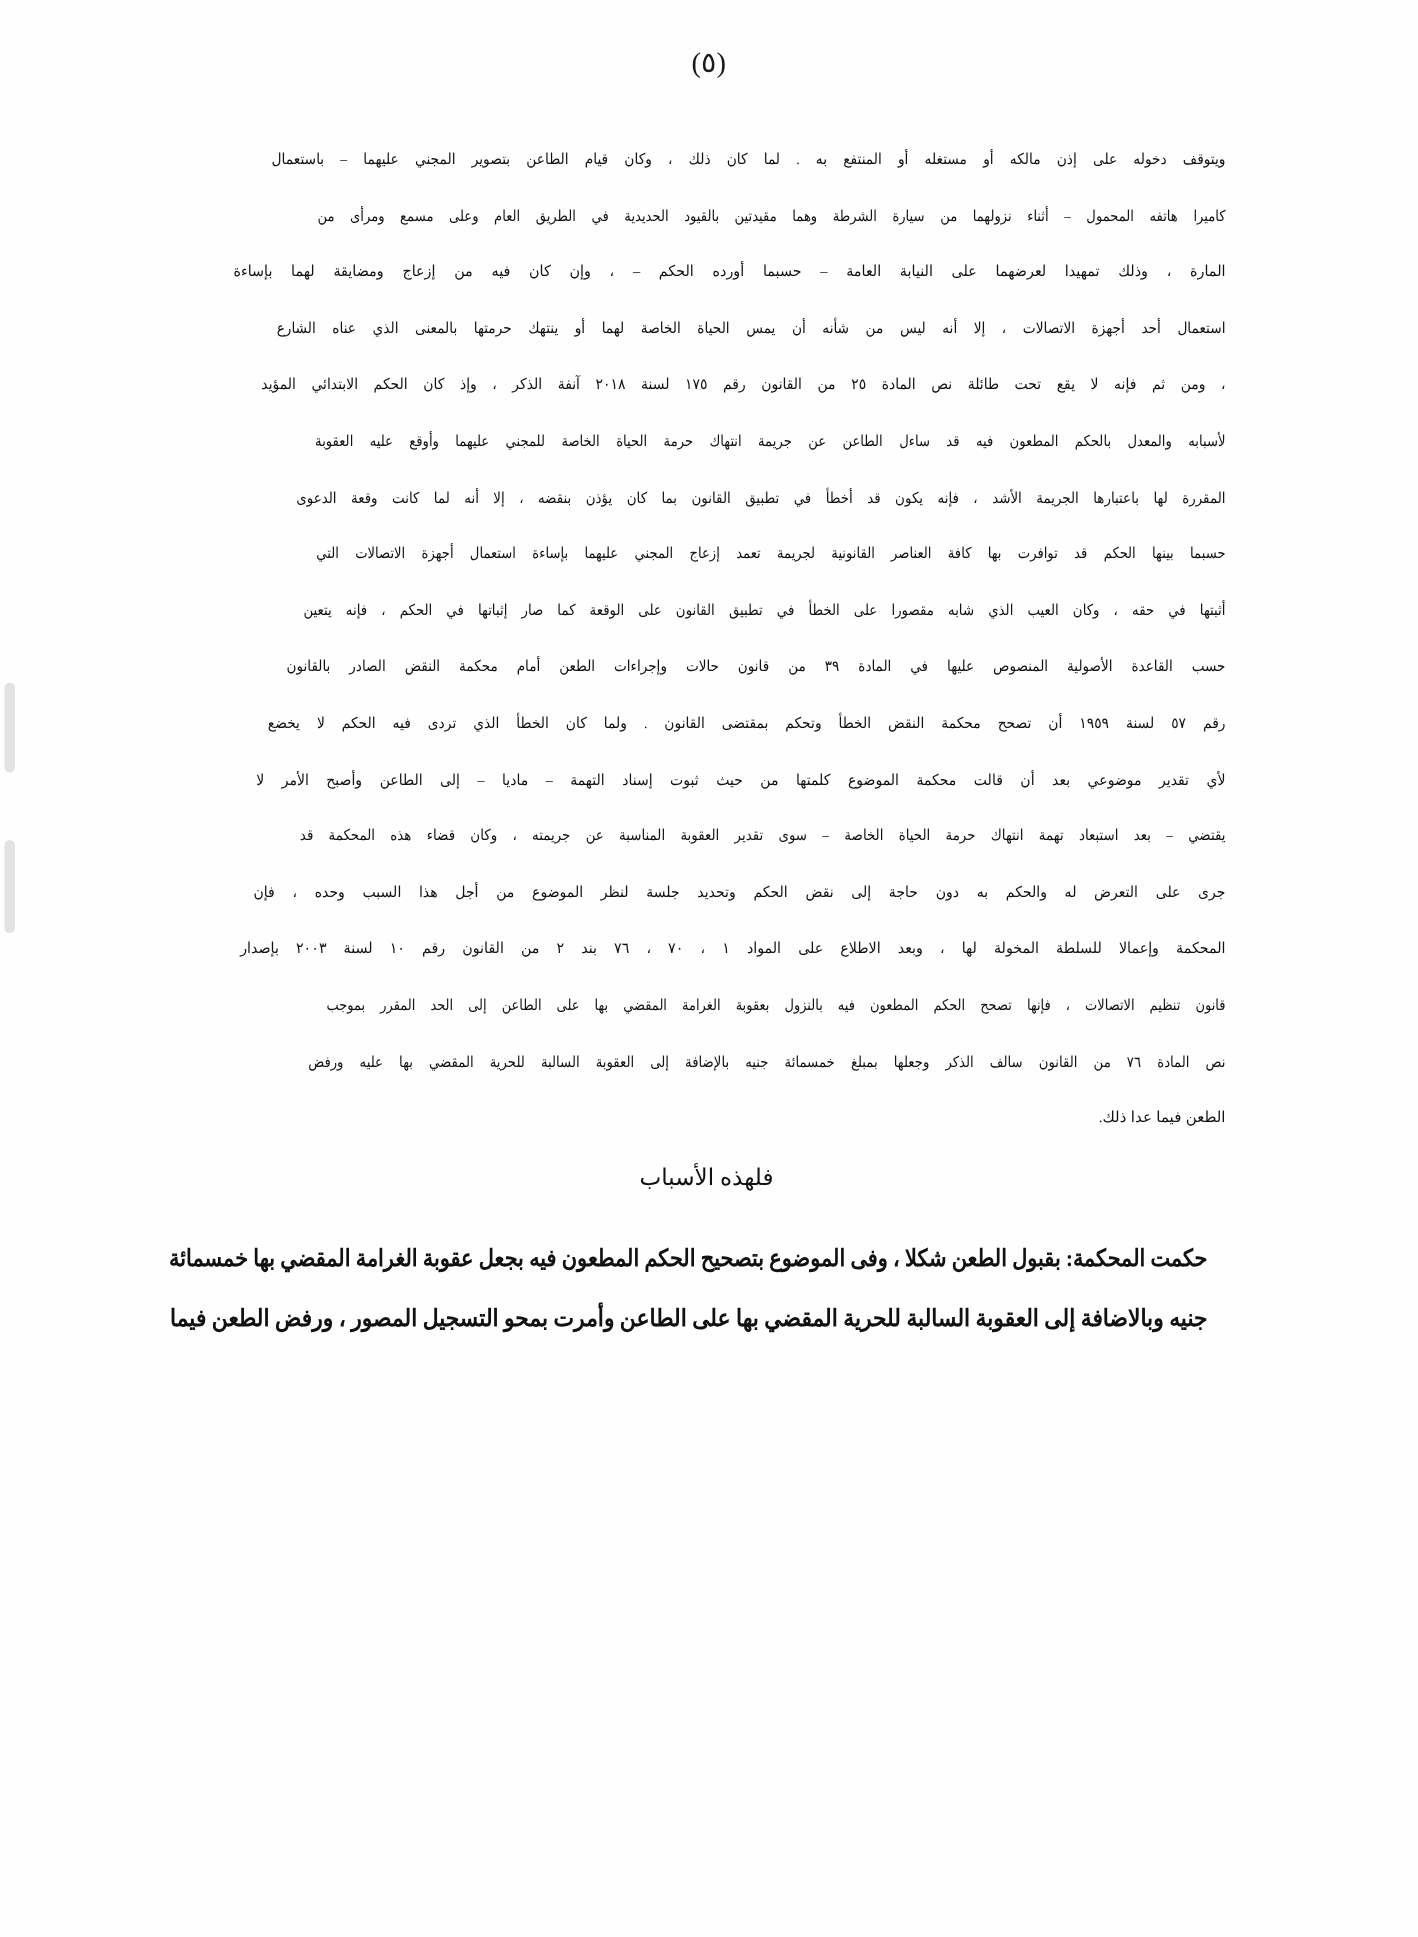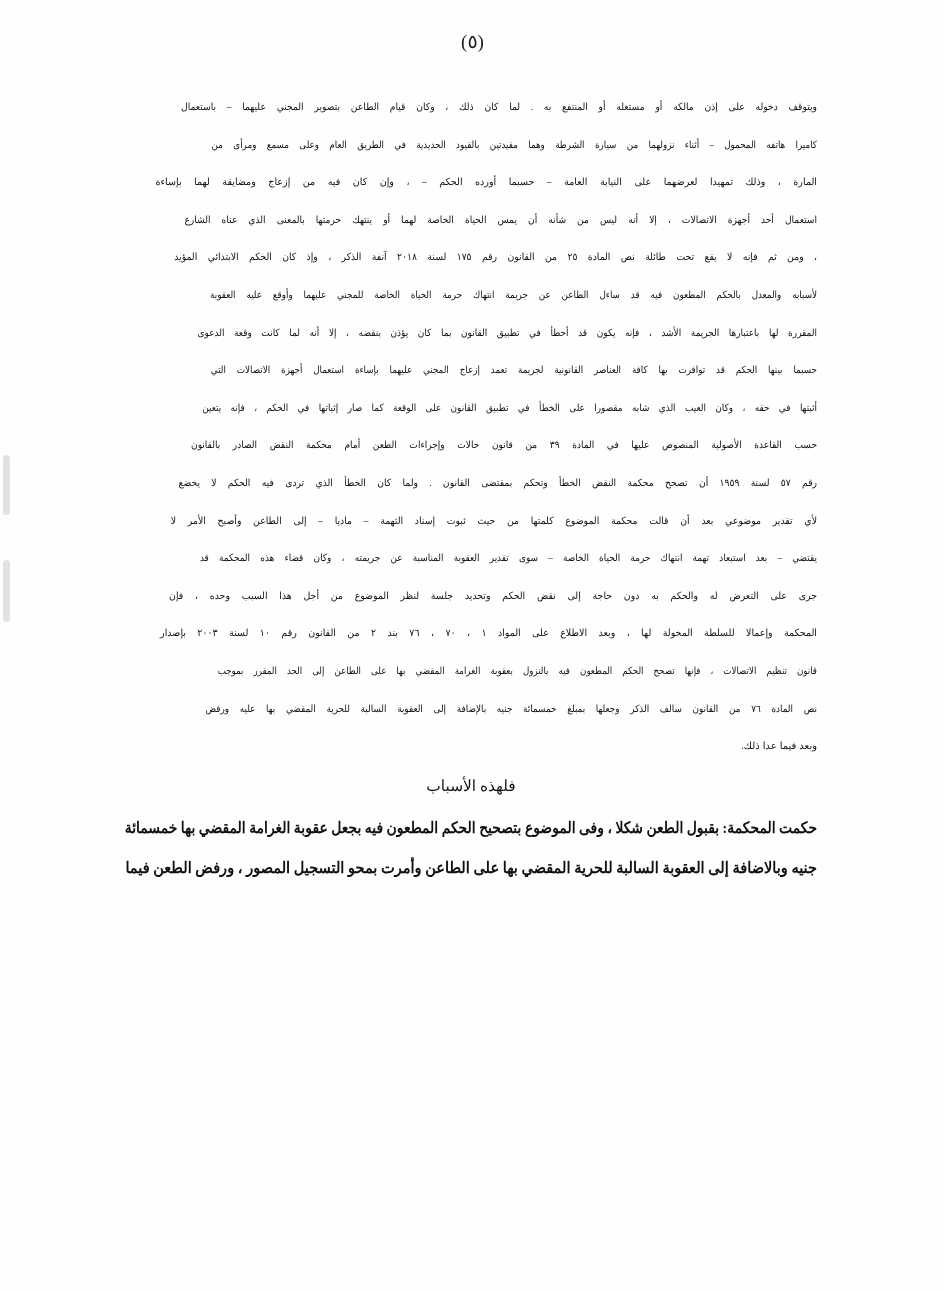--- a/index.html
+++ b/index.html
@@ -87,21 +87,21 @@
     line-height: 37.6px;
     margin: 0;
     padding-top: 2px;
     font-family: Liberation Serif, serif;
   }
   .verdict {
     font-weight: bold;
     font-size: 15.6px;
     line-height: 40px;
     text-align: justify;
-    margin: 0;
+    margin: 12px;
     padding-top: 4px;
   }
   .verdict .ln {
     display: block;
     white-space: nowrap;
     text-align: justify;
     text-align-last: justify;
     height: 40px;
     line-height: 40px;
   }
@@ -132,21 +132,21 @@
       <span class="ln" style="word-spacing: 0px; display: block; transform-origin: right center; transform: scaleX(0.875949);">حسبما بينها الحكم قد توافرت بها كافة العناصر القانونية لجريمة تعمد إزعاج المجني عليهما بإساءة استعمال أجهزة الاتصالات التي</span>
       <span class="ln" style="word-spacing: 0px; display: block; transform-origin: right center; transform: scaleX(0.888318);">أثبتها في حقه ، وكان العيب الذي شابه مقصورا على الخطأ في تطبيق القانون على الوقعة كما صار إثباتها في الحكم ، فإنه يتعين</span>
       <span class="ln" style="word-spacing: 0px; display: block; transform-origin: right center; transform: scaleX(0.904575);">حسب القاعدة الأصولية المنصوص عليها في المادة ٣٩ من قانون حالات وإجراءات الطعن أمام محكمة النقض الصادر بالقانون</span>
       <span class="ln" style="word-spacing: 0px; display: block; transform-origin: right center; transform: scaleX(0.922667);">رقم ٥٧ لسنة ١٩٥٩ أن تصحح محكمة النقض الخطأ وتحكم بمقتضى القانون . ولما كان الخطأ الذي تردى فيه الحكم لا يخضع</span>
       <span class="ln" style="word-spacing: 0px; display: block; transform-origin: right center; transform: scaleX(0.933873);">لأي تقدير موضوعي بعد أن قالت محكمة الموضوع كلمتها من حيث ثبوت إسناد التهمة – ماديا – إلى الطاعن وأصبح الأمر لا</span>
       <span class="ln" style="word-spacing: 0px; display: block; transform-origin: right center; transform: scaleX(0.891753);">يقتضي – بعد استبعاد تهمة انتهاك حرمة الحياة الخاصة – سوى تقدير العقوبة المناسبة عن جريمته ، وكان قضاء هذه المحكمة قد</span>
       <span class="ln" style="word-spacing: 0px; display: block; transform-origin: right center; transform: scaleX(0.936401);">جرى على التعرض له والحكم به دون حاجة إلى نقض الحكم وتحديد جلسة لنظر الموضوع من أجل هذا السبب وحده ، فإن</span>
       <span class="ln" style="word-spacing: 0px; display: block; transform-origin: right center; transform: scaleX(0.949246);">المحكمة وإعمالا للسلطة المخولة لها ، وبعد الاطلاع على المواد ١ ، ٧٠ ، ٧٦ بند ٢ من القانون رقم ١٠ لسنة ٢٠٠٣ بإصدار</span>
       <span class="ln" style="word-spacing: 0px; display: block; transform-origin: right center; transform: scaleX(0.866083);">قانون تنظيم الاتصالات ، فإنها تصحح الحكم المطعون فيه بالنزول بعقوبة الغرامة المقضي بها على الطاعن إلى الحد المقرر بموجب</span>
       <span class="ln" style="word-spacing: 0px; display: block; transform-origin: right center; transform: scaleX(0.88378);">نص المادة ٧٦ من القانون سالف الذكر وجعلها بمبلغ خمسمائة جنيه بالإضافة إلى العقوبة السالبة للحرية المقضي بها عليه ورفض</span>
-      <span class="ln last">وبعد فيما عدا ذلك.</span>
+      <span class="ln last">الطعن فيما عدا ذلك.</span>
     </div>
 
     <div class="centered-heading">فلهذه الأسباب</div>
 
     <div class="verdict">
       <span class="ln" style="word-spacing: 0px; display: block; transform-origin: right center; transform: scaleX(0.891753);">حكمت المحكمة: بقبول الطعن شكلا ، وفى الموضوع بتصحيح الحكم المطعون فيه بجعل عقوبة الغرامة المقضي بها خمسمائة</span>
       <span class="ln" style="word-spacing: 0px; display: block; transform-origin: right center; transform: scaleX(0.932615);">جنيه وبالاضافة إلى العقوبة السالبة للحرية المقضي بها على الطاعن وأمرت بمحو التسجيل المصور ، ورفض الطعن فيما</span>
     </div>
 
   </div>

